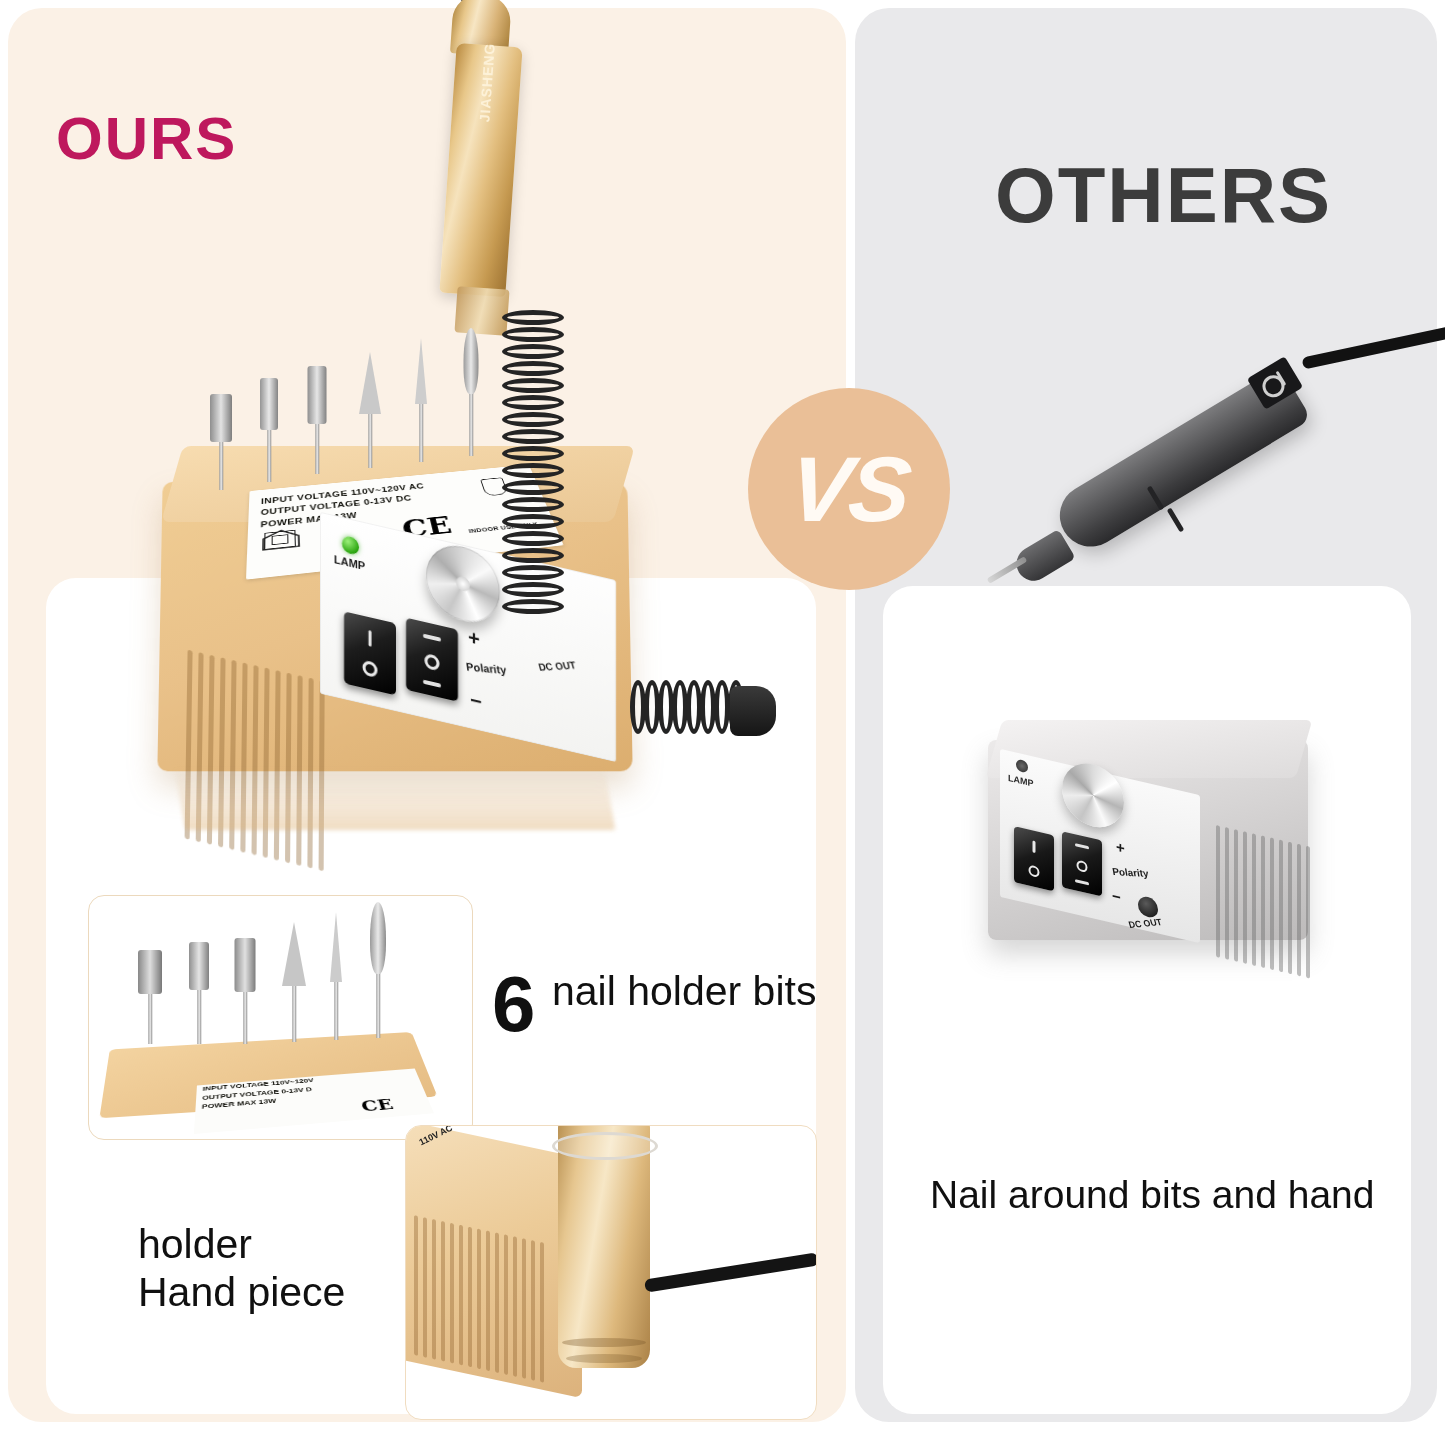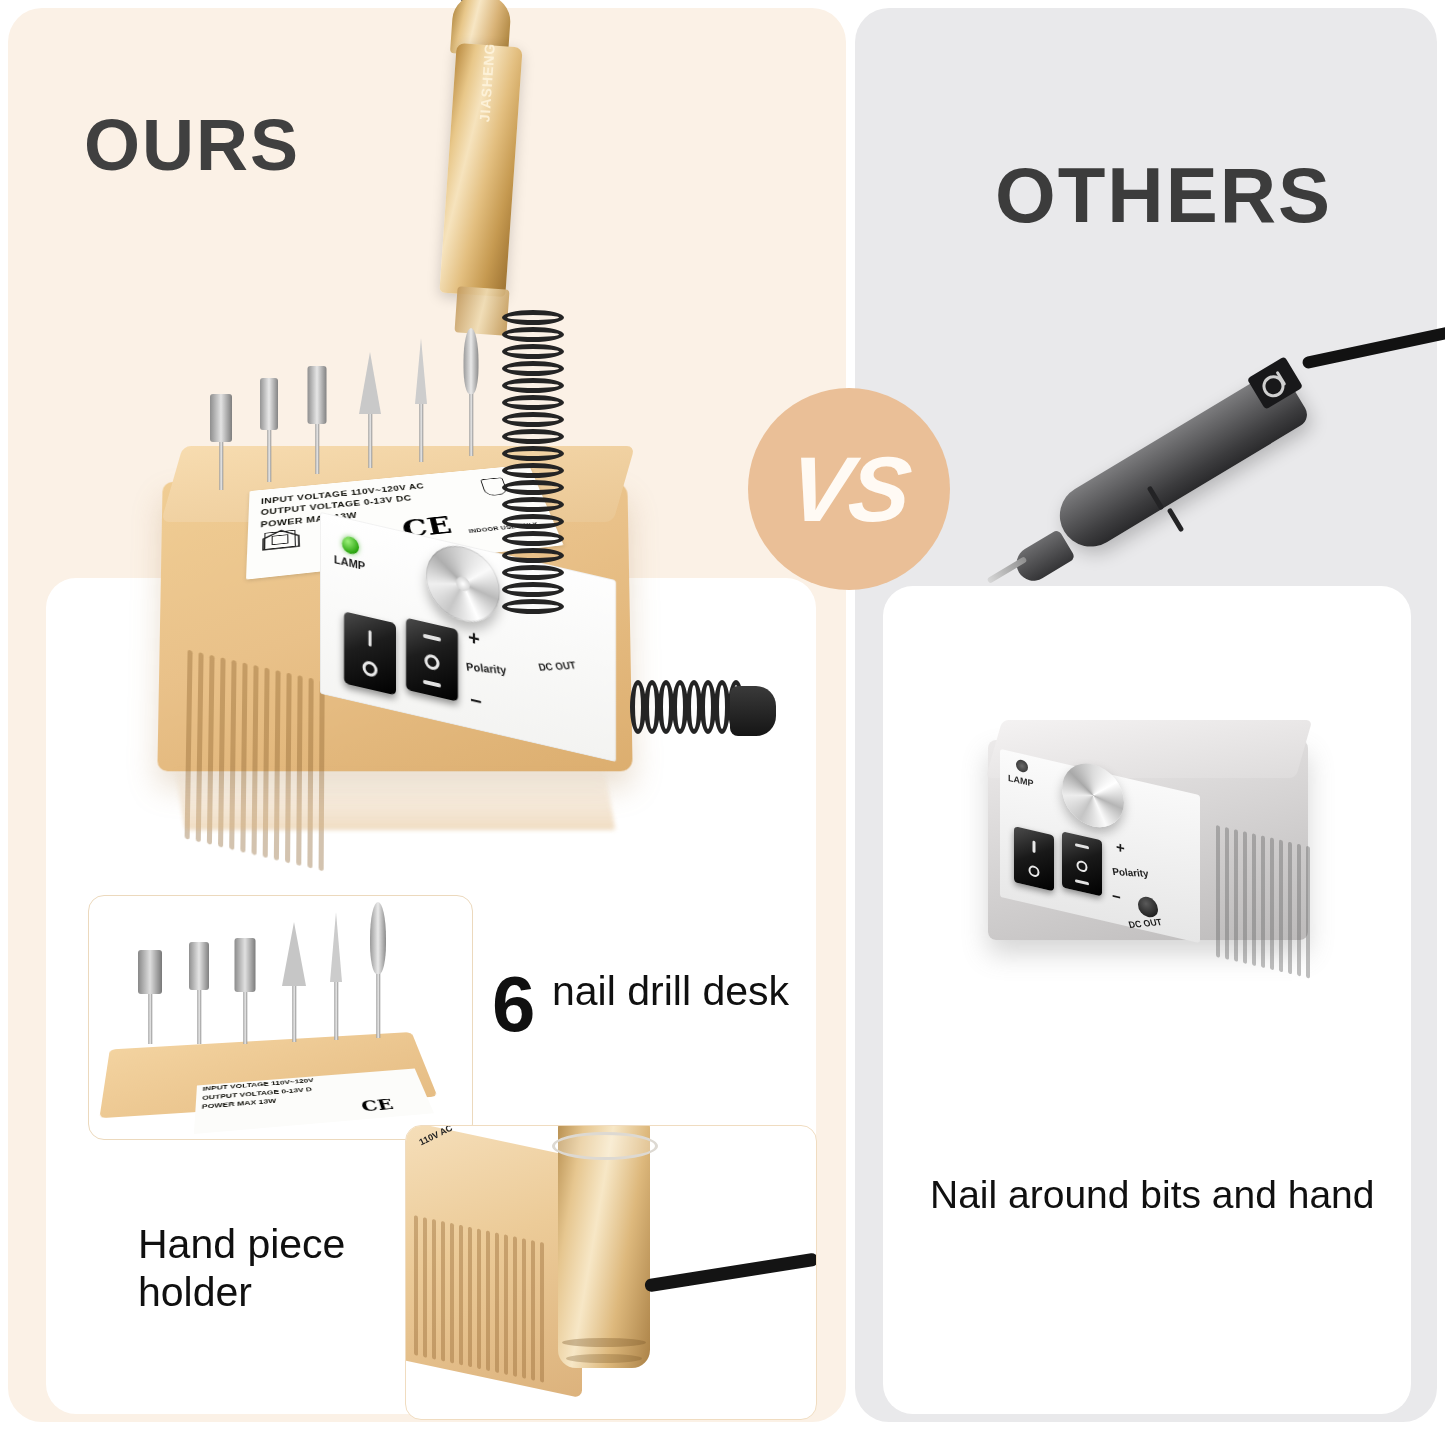--- a/index.html
+++ b/index.html
@@ -25,21 +25,21 @@
   #card-ours  { left: 38px; top: 570px; width: 770px; height: 836px; }
   #card-others{ left: 28px; top: 578px; width: 528px; height: 828px; }
 
   
   .heading {
     position: absolute;
     font-weight: bold;
     letter-spacing: 2px;
     white-space: nowrap;
   }
-  #title-ours   { left: 84px;  top: 104px; font-size: 72px; color: #404040; }
+  #title-ours   { left: 56px;  top: 104px; font-size: 60px; color: #be185d; }
   #title-others { left: 995px; top: 150px; font-size: 78px; color: #3c3c3c; }
 
   
   #vs-badge {
     position: absolute; left: 748px; top: 388px;
     width: 202px; height: 202px; border-radius: 50%;
     background: #eabf97;
     display: flex; align-items: center; justify-content: center;
     z-index: 40;
   }
@@ -506,21 +506,21 @@
     <div id="ib-sticker">
       <div class="ib-line">INPUT VOLTAGE   110V~120V</div>
       <div class="ib-line">OUTPUT VOLTAGE 0-13V D</div>
       <div class="ib-line">POWER MAX        13W</div>
       <div id="ib-ce">CE</div>
     </div>
   </div>
 
   <div class="caption" id="cap-6">6</div>
   <div class="caption" id="cap-bits">
-    <div>nail drill desk</div>
+    <div>nail holder bits</div>
   </div>
 
   <div class="inset" id="inset-holder">
     <div id="ih-body"></div>
     <div id="ih-spec">110V AC</div>
     <div id="ih-vents">
       <i style="left:0px"></i>
         <i style="left:9px"></i>
         <i style="left:18px"></i>
         <i style="left:27px"></i>
@@ -537,22 +537,22 @@
         <i style="left:126px"></i>
     </div>
     <div id="ih-piece"></div>
     <div id="ih-ring1"></div>
     <div id="ih-ring2"></div>
     <div id="ih-collar"></div>
     <div id="ih-cord"></div>
   </div>
 
   <div class="caption" id="cap-hand">
+    <div>holder</div>
     <div>Hand piece</div>
-    <div>holder</div>
   </div>
 
   <div class="panel" id="panel-others">
     <div class="inner-card" id="card-others"></div>
   </div>
   <div class="heading" id="title-others">OTHERS</div>
 
   <div id="other-pen">
     <div id="pen-cord"></div>
     <div id="pen-body"></div>

